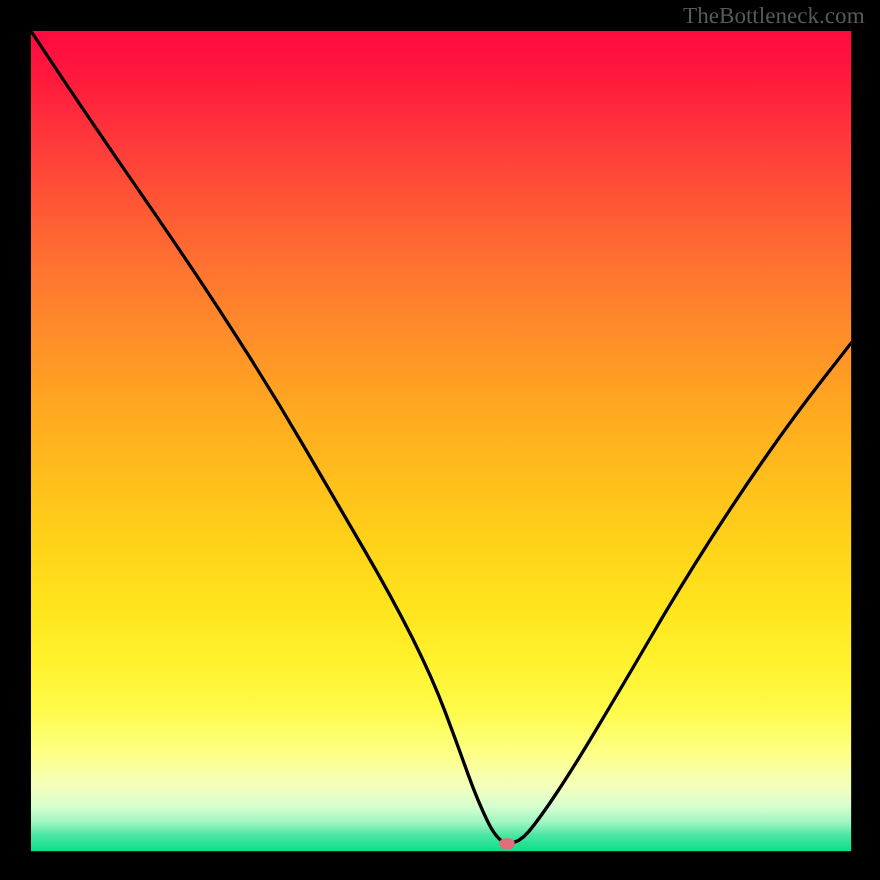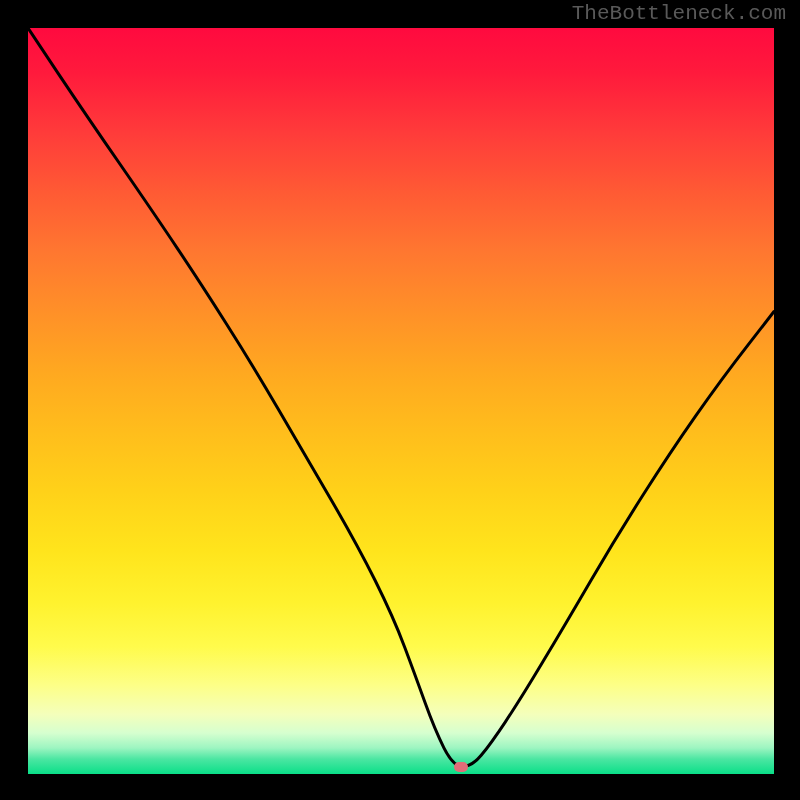--- a/index.html
+++ b/index.html
@@ -8,21 +8,21 @@
     width: 800px;
     height: 800px;
     position: relative;
     background: #000;
   }
   .watermark {
     position: absolute;
     top: 2px;
     right: 14px;
     color: #595959;
-    font-family: Liberation Mono, monospace;
+    font-family: Liberation Serif, serif;
     font-size: 21px;
     font-weight: 400;
     letter-spacing: 0px;
     z-index: 3;
   }
   .plot-area {
     position: absolute;
     left: 28px;
     top: 28px;
     width: 746px;

